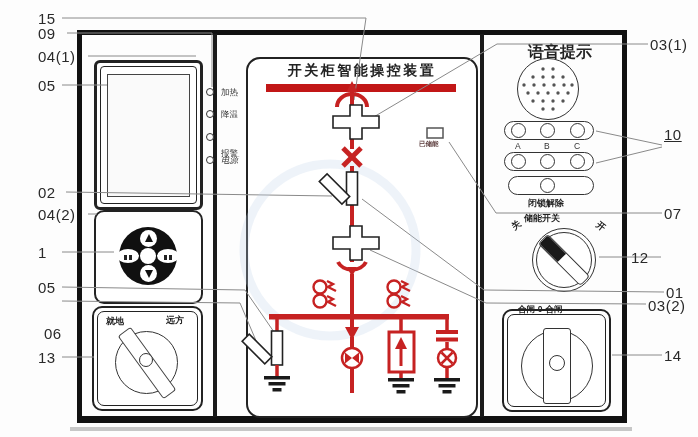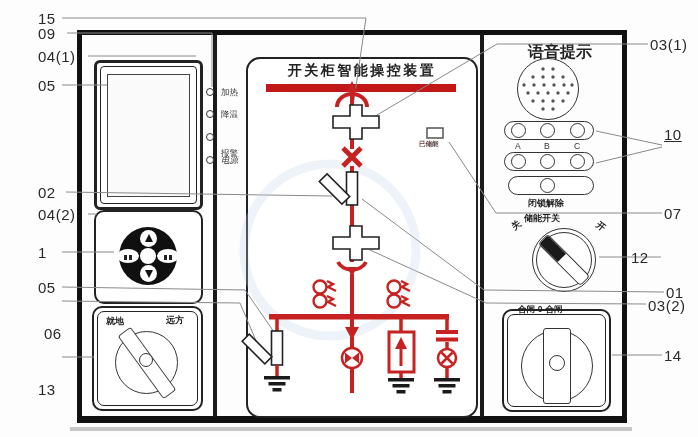--- a/index.html
+++ b/index.html
@@ -252,21 +252,21 @@
 
   <div class="co" style="left:38px;top:10px;">15</div>
   <div class="co" style="left:38px;top:25px;">09</div>
   <div class="co" style="left:38px;top:48px;">04(1)</div>
   <div class="co" style="left:38px;top:77px;">05</div>
   <div class="co" style="left:38px;top:184px;">02</div>
   <div class="co" style="left:38px;top:206px;">04(2)</div>
   <div class="co" style="left:38px;top:244px;">1</div>
   <div class="co" style="left:38px;top:279px;">05</div>
   <div class="co" style="left:44px;top:293px;margin-top:32px;">06</div>
-  <div class="co" style="left:38px;top:349px;margin-top:32px;">13</div>
+  <div class="co" style="left:38px;top:349px;">13</div>
 
   <div class="co" style="left:650px;top:36px;">03(1)</div>
   <div class="co" style="left:664px;top:126px;text-decoration:underline;">10</div>
   <div class="co" style="left:664px;top:205px;">07</div>
   <div class="co" style="left:631px;top:249px;">12</div>
   <div class="co" style="left:666px;top:284px;">01</div>
   <div class="co" style="left:648px;top:297px;">03(2)</div>
   <div class="co" style="left:664px;top:347px;">14</div>
 
 </div>

